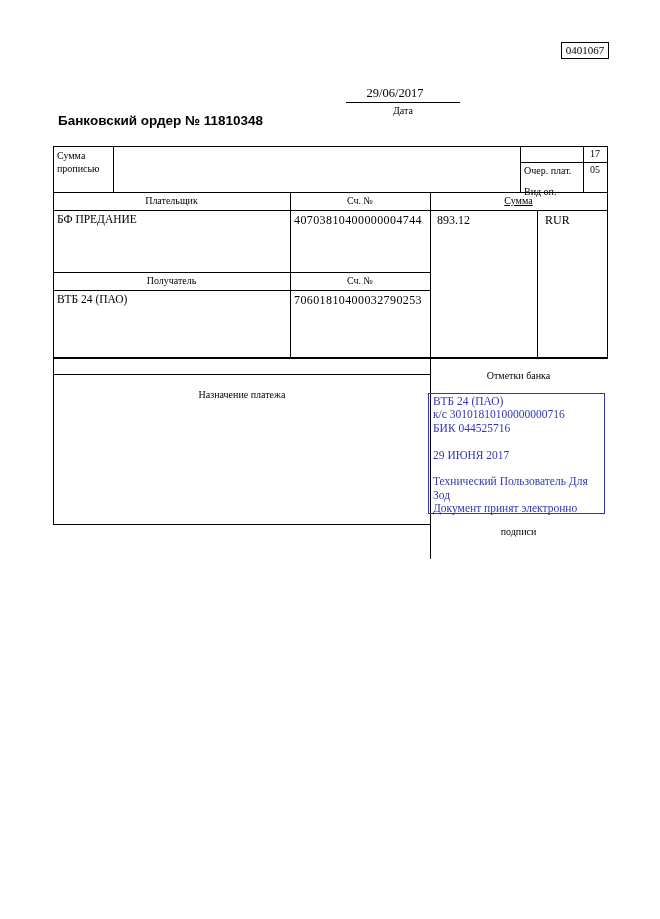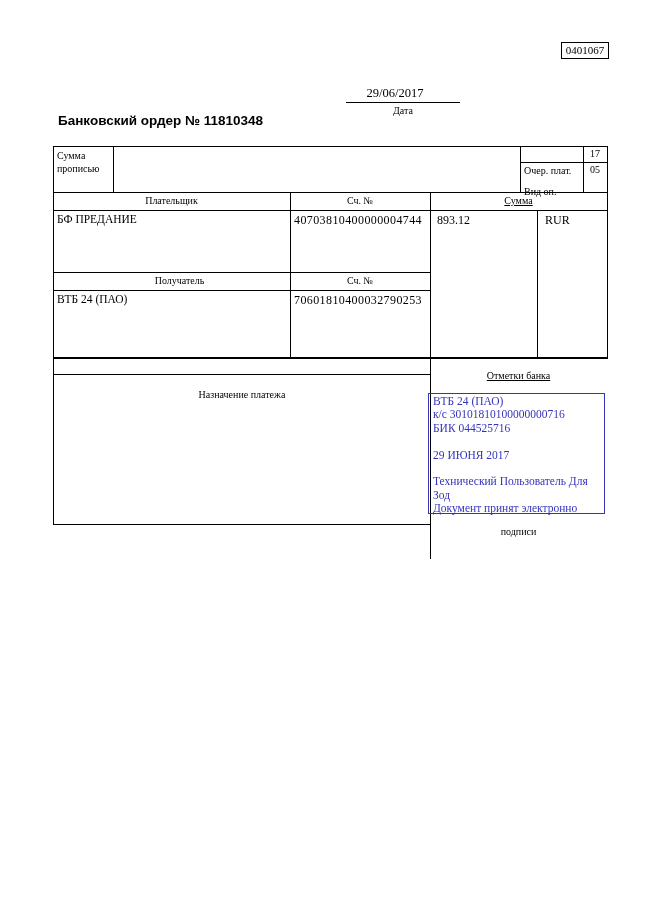--- a/index.html
+++ b/index.html
@@ -74,29 +74,29 @@
 
   <div class="t ctr fs11" style="left:53px; top:192px; width:237px; line-height:18px;">Плательщик</div>
   <div class="t ctr fs11" style="left:290px; top:192px; width:140px; line-height:18px;">Сч. №</div>
   <div class="t ctr fs11" style="left:430px; top:192px; width:177px; line-height:18px;text-decoration:underline;">Сумма</div>
 
   <div class="t fs115" style="left:57px; top:213px;">БФ ПРЕДАНИЕ</div>
   <div class="t fs12 digits" style="left:294px; top:213px;">40703810400000004744</div>
   <div class="t fs12" style="left:437px; top:213px;">893.12</div>
   <div class="t fs12" style="left:545px; top:213px;">RUR</div>
 
-  <div class="t ctr fs11" style="left:53px; top:272px; width:237px; line-height:18px;padding-left:8px;">Получатель</div>
+  <div class="t ctr fs11" style="left:53px; top:272px; width:237px; line-height:18px;">Получатель</div>
   <div class="t ctr fs11" style="left:290px; top:272px; width:140px; line-height:18px;">Сч. №</div>
 
   <div class="t fs115" style="left:57px; top:293px;">ВТБ 24 (ПАО)</div>
   <div class="t fs12 digits" style="left:294px; top:293px;">70601810400032790253</div>
 
   <div class="t ctr fs11" style="left:53px; top:359px; width:378px; line-height:16px;margin-top:28px;">Назначение платежа</div>
 
-  <div class="t ctr fs11" style="left:430px; top:370px; width:177px;text-decoration:underline;">Отметки банка</div>
+  <div class="t ctr fs11" style="left:430px; top:370px; width:177px;">Отметки банка</div>
   <div class="stamp-box">
     <div class="stamp-text">ВТБ 24 (ПАО)
 к/с 30101810100000000716
 БИК 044525716
 
 29 ИЮНЯ 2017
 
 Технический Пользователь Для Зод
 Документ принят электронно</div>
   </div>

